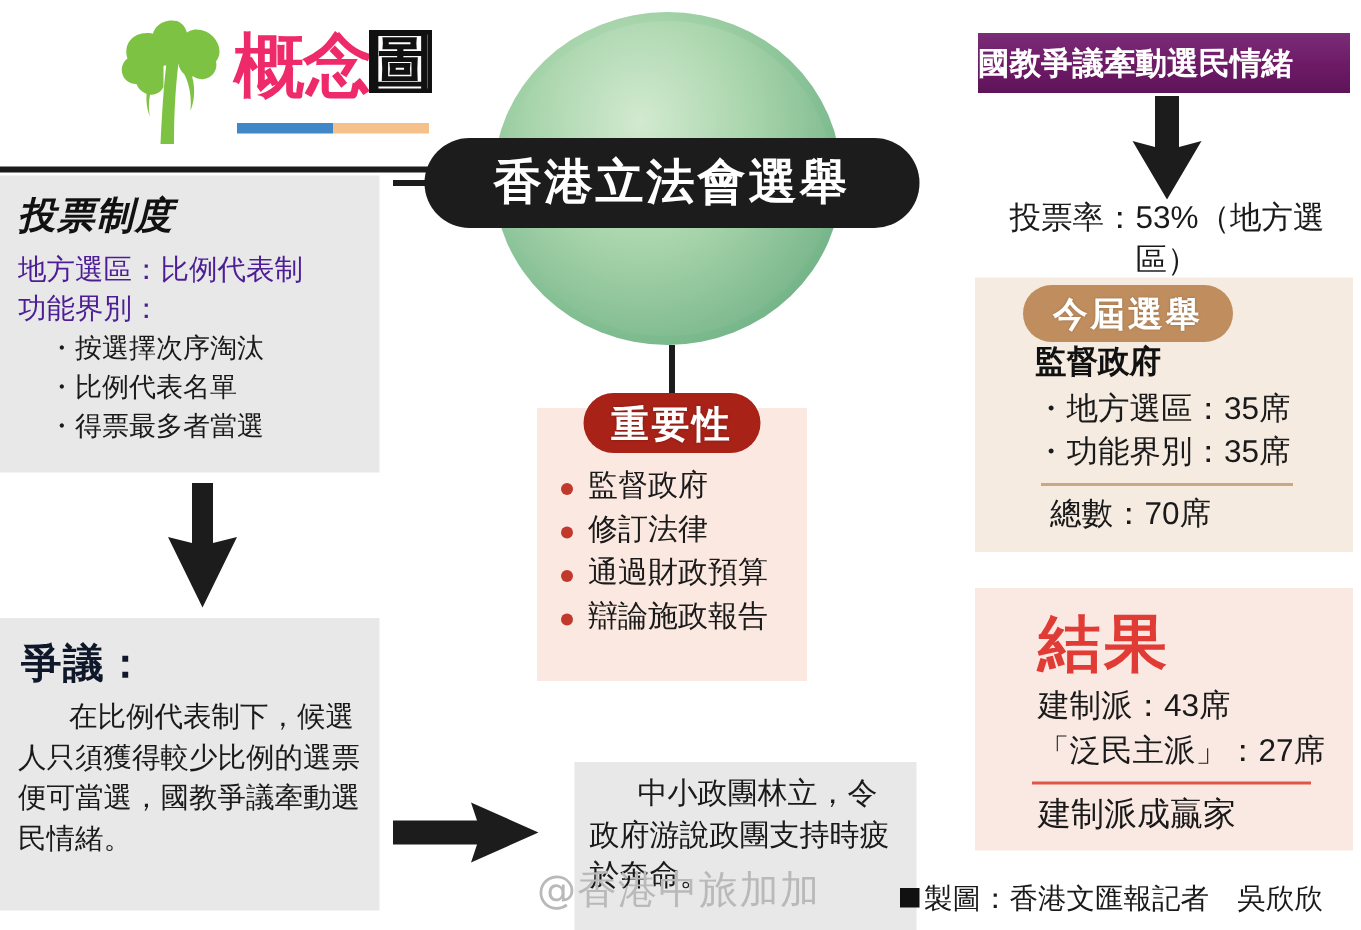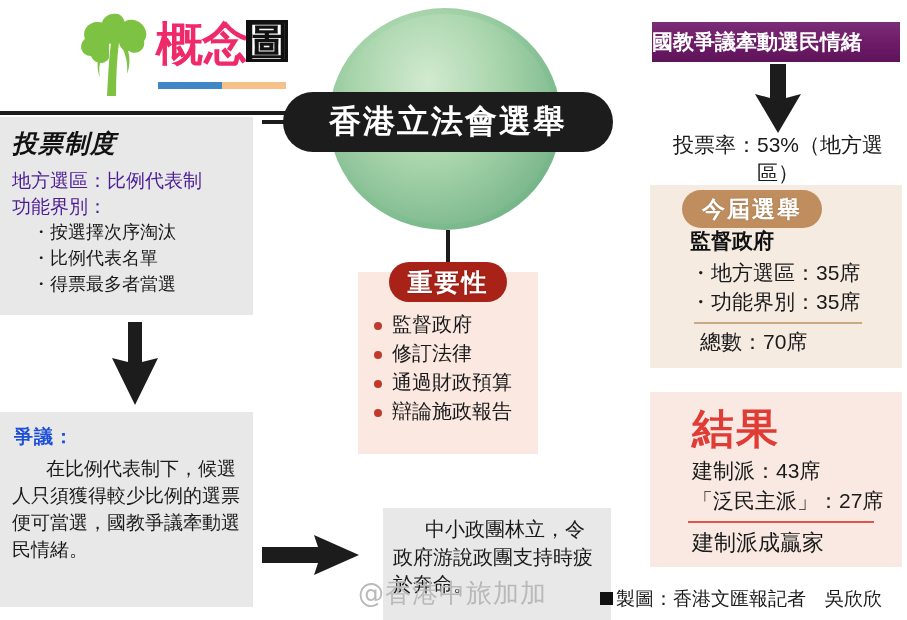--- a/index.html
+++ b/index.html
@@ -37,21 +37,21 @@
   #panelVote .h{font-size:25px;font-weight:bold;letter-spacing:1px;color:#111;margin:2px 0 8px 2px;font-style:italic;}
   #panelVote .l{font-size:19px;line-height:1.38;color:#4c1d95;margin-left:2px;}
   #panelVote .sub{font-size:18px;line-height:1.42;margin-left:22px;color:#1a1a1a;}
 
   
   #arrDown{left:110px;top:322px;width:50px;height:84px;}
 
   
   #panelDispute{left:0;top:412px;width:253px;height:195px;background:#e8e8e8;
                 padding:10px 12px 0 12px;box-sizing:border-box;}
-  #panelDispute .h{font-size:19px;font-weight:bold;color:#1d4ed8;margin:2px 0 6px 2px;letter-spacing:1px;}
+  #panelDispute .h{font-size:27px;font-weight:bold;color:#0f172a;margin:2px 0 6px 2px;letter-spacing:1px;}
   #panelDispute .p{font-size:19px;line-height:1.42;color:#1a1a1a;text-indent:34px;}
 
   
   #circle{left:329px;top:8px;width:232px;height:222px;border-radius:50%;
      background:radial-gradient(ellipse at 40% 34%, #bfe0c0 0%, #a9d5ac 32%, #79b98c 72%, #5f9e76 100%);}
   #circle .ring{position:absolute;left:6px;top:6px;right:6px;bottom:6px;border-radius:50%;
      background:radial-gradient(ellipse at 42% 32%, #d2ead0 0%, #a9d5ac 40%, #74b287 85%, #6aa77d 100%);}
 
   
   #mainTitle{left:283px;top:92px;width:330px;height:60px;background:#1c1c1c;border-radius:30px;

